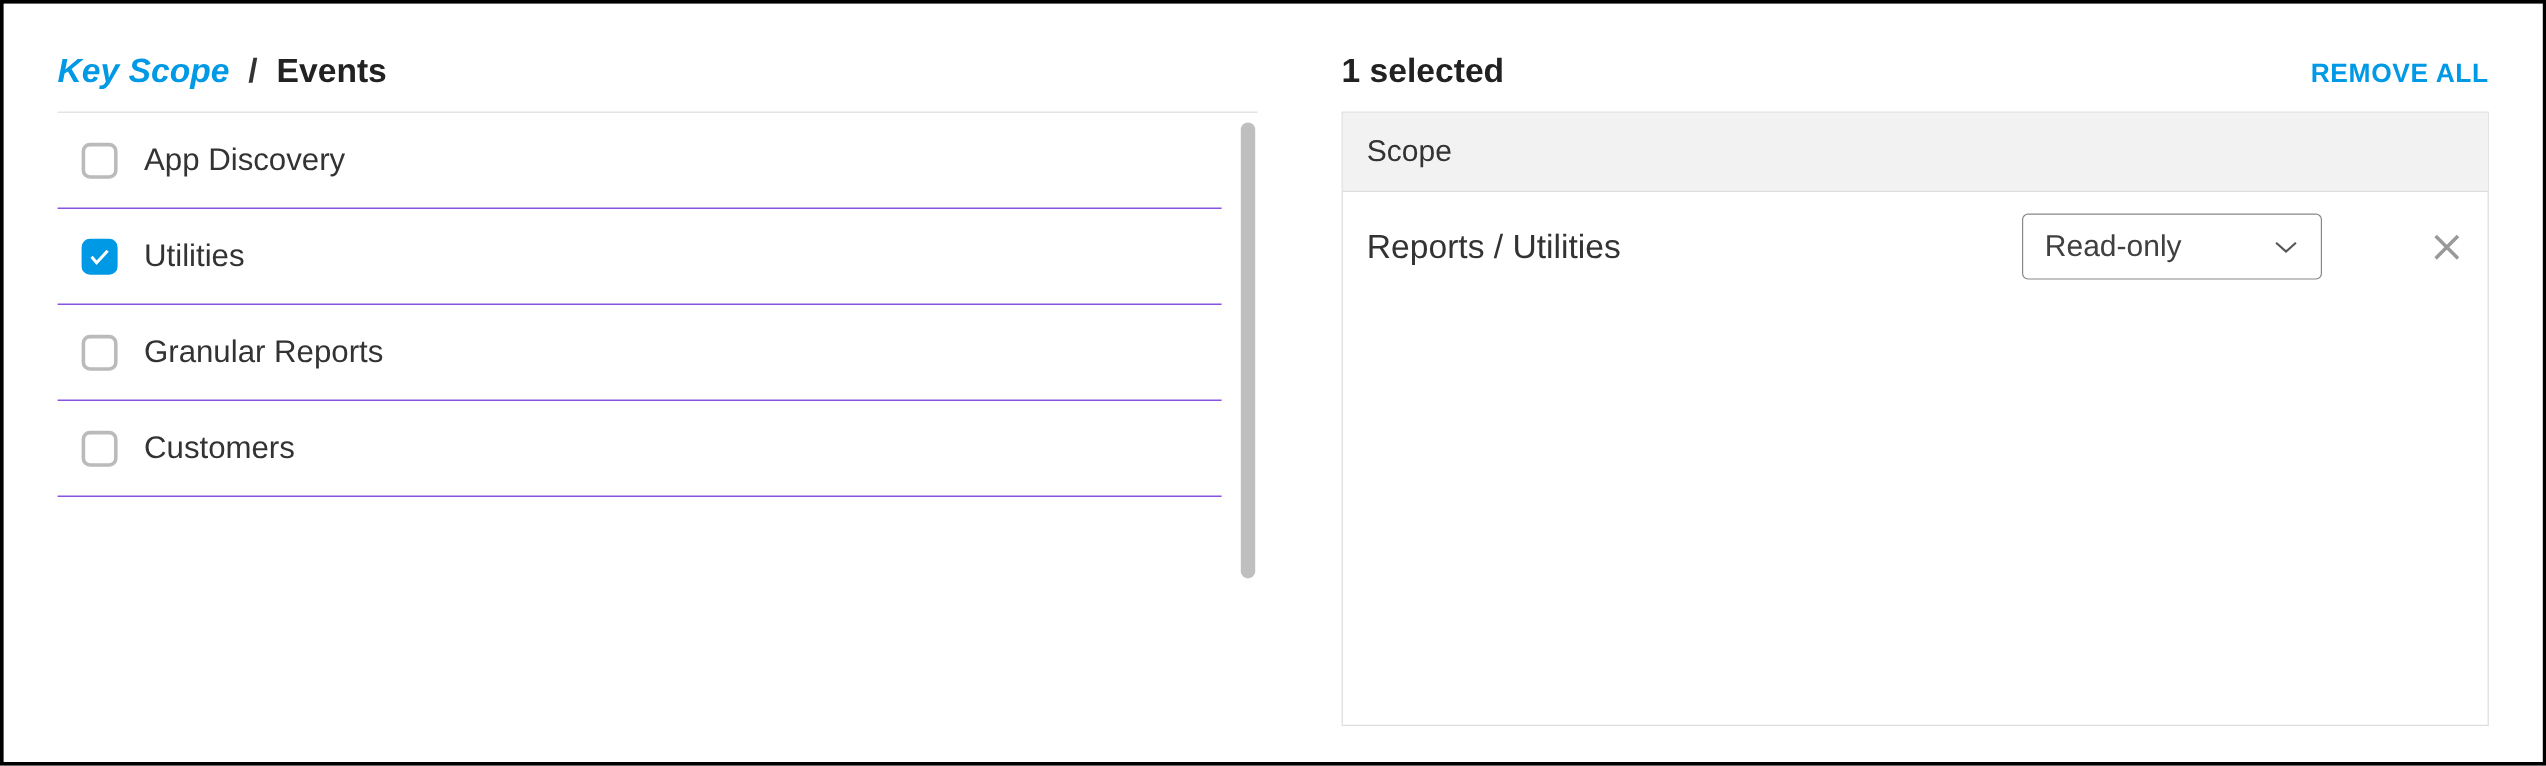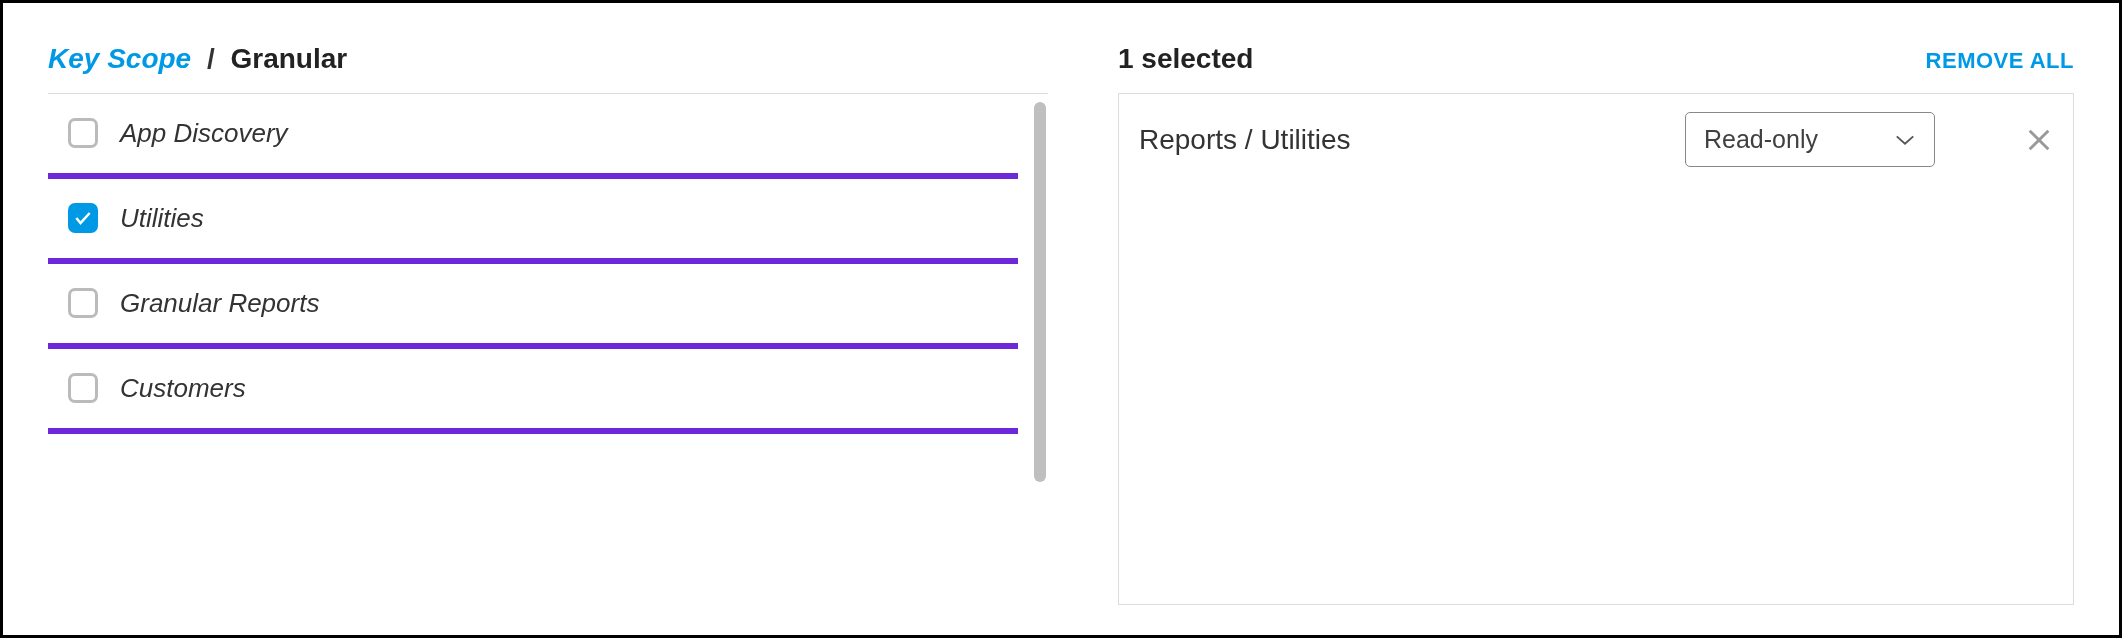--- a/index.html
+++ b/index.html
@@ -53,27 +53,27 @@
     background: transparent;
   }
   .scrollbar-thumb {
     width: 12px;
     height: 380px;
     background: #bfbfbf;
     border-radius: 6px;
   }
   .scope-item {
     display: flex;
+    align-items: center;
     padding: 24px 10px 24px 20px;
-    border-bottom: 6px solid #6d28d9;
+    border-bottom: 1px solid #6d28d9;
     font-size: 26px;
     color: #333;
     cursor: pointer;
     font-weight: 400;
-    font-style: italic;
   }
   .scope-item:last-child {
     border-bottom: none;
   }
   .checkbox {
     width: 30px;
     height: 30px;
     border: 3px solid #bbb;
     border-radius: 7px;
     margin-right: 22px;
@@ -183,21 +183,21 @@
     stroke-width: 2.5;
   }
 </style>
 </head>
 <body>
 
 <div class="left-panel">
   <div class="breadcrumb">
     <span class="root">Key Scope</span>
     <span class="sep">&nbsp;<span>/</span>&nbsp;</span>
-    <span class="current">Granular</span>
+    <span class="current">Events</span>
   </div>
 
   <div class="scope-list">
     <div class="scope-item">
       <span class="checkbox">
         
       </span>
       <span>App Discovery</span>
     </div>
     <div class="scope-item">
@@ -226,20 +226,21 @@
     </div>
   </div>
 </div>
 
 <div class="right-panel">
   <div class="right-header">
     <span class="selected-count">1 selected</span>
     <button class="remove-all">REMOVE ALL</button>
   </div>
   <div class="selected-table">
+    <div class="table-header">Scope</div>
     <div class="table-row">
       <span class="scope-path">Reports / Utilities</span>
       <div class="permission-select">
         <span>Read-only</span>
         <svg viewBox="0 0 24 14">
             <polyline points="3 3 12 11 21 3"></polyline>
           </svg>
       </div>
       <span class="remove-row">
         <svg viewBox="0 0 24 24">

